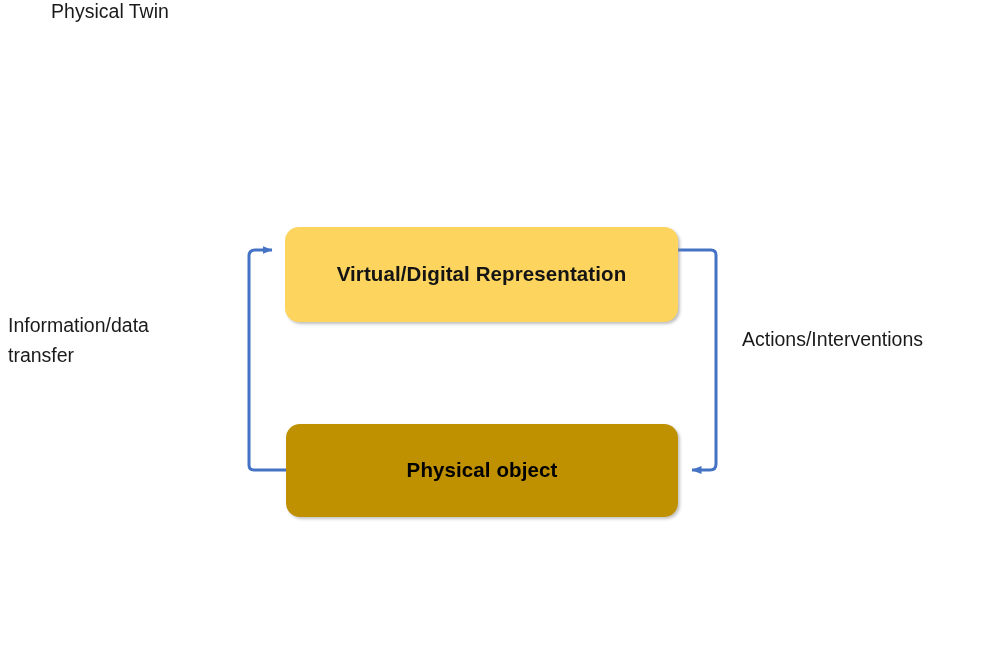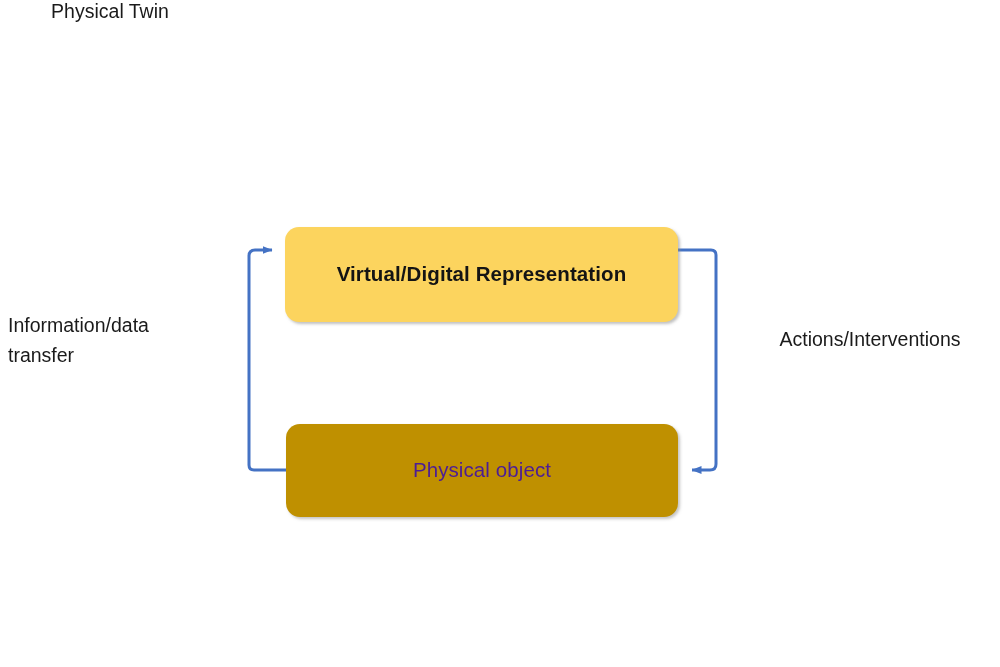--- a/index.html
+++ b/index.html
@@ -55,42 +55,42 @@
   #node-physical {
     left: 286px;
     top: 424px;
     width: 392px;
     height: 93px;
     background: #bf9000;
     box-shadow: 2px 2px 3px rgba(140, 140, 140, 0.5);
   }
   #node-physical .node-label {
     font-size: 20.5px;
-    font-weight: normal;
-    color: #4c1d95;
+    font-weight: bold;
+    color: #000000;
     letter-spacing: 0.1px;
   }
   .side-label {
     position: absolute;
     font-size: 19.5px;
     color: #1a1a1a;
     text-align: left;
     line-height: 1.55;
     white-space: pre-line;
   }
   #label-left {
     left: 8px;
     top: 310px;
     width: 218px;
   }
   #label-right {
     left: 742px;
     top: 324px;
     width: 256px;
-    text-align: center;
+    text-align: left;
   }
   #label-center {
     left: 372px;
     top: 332px;
     width: 220px;
     font-size: 19.5px;
     color: #1a1a1a;
     text-align: center;
   }
 </style>

